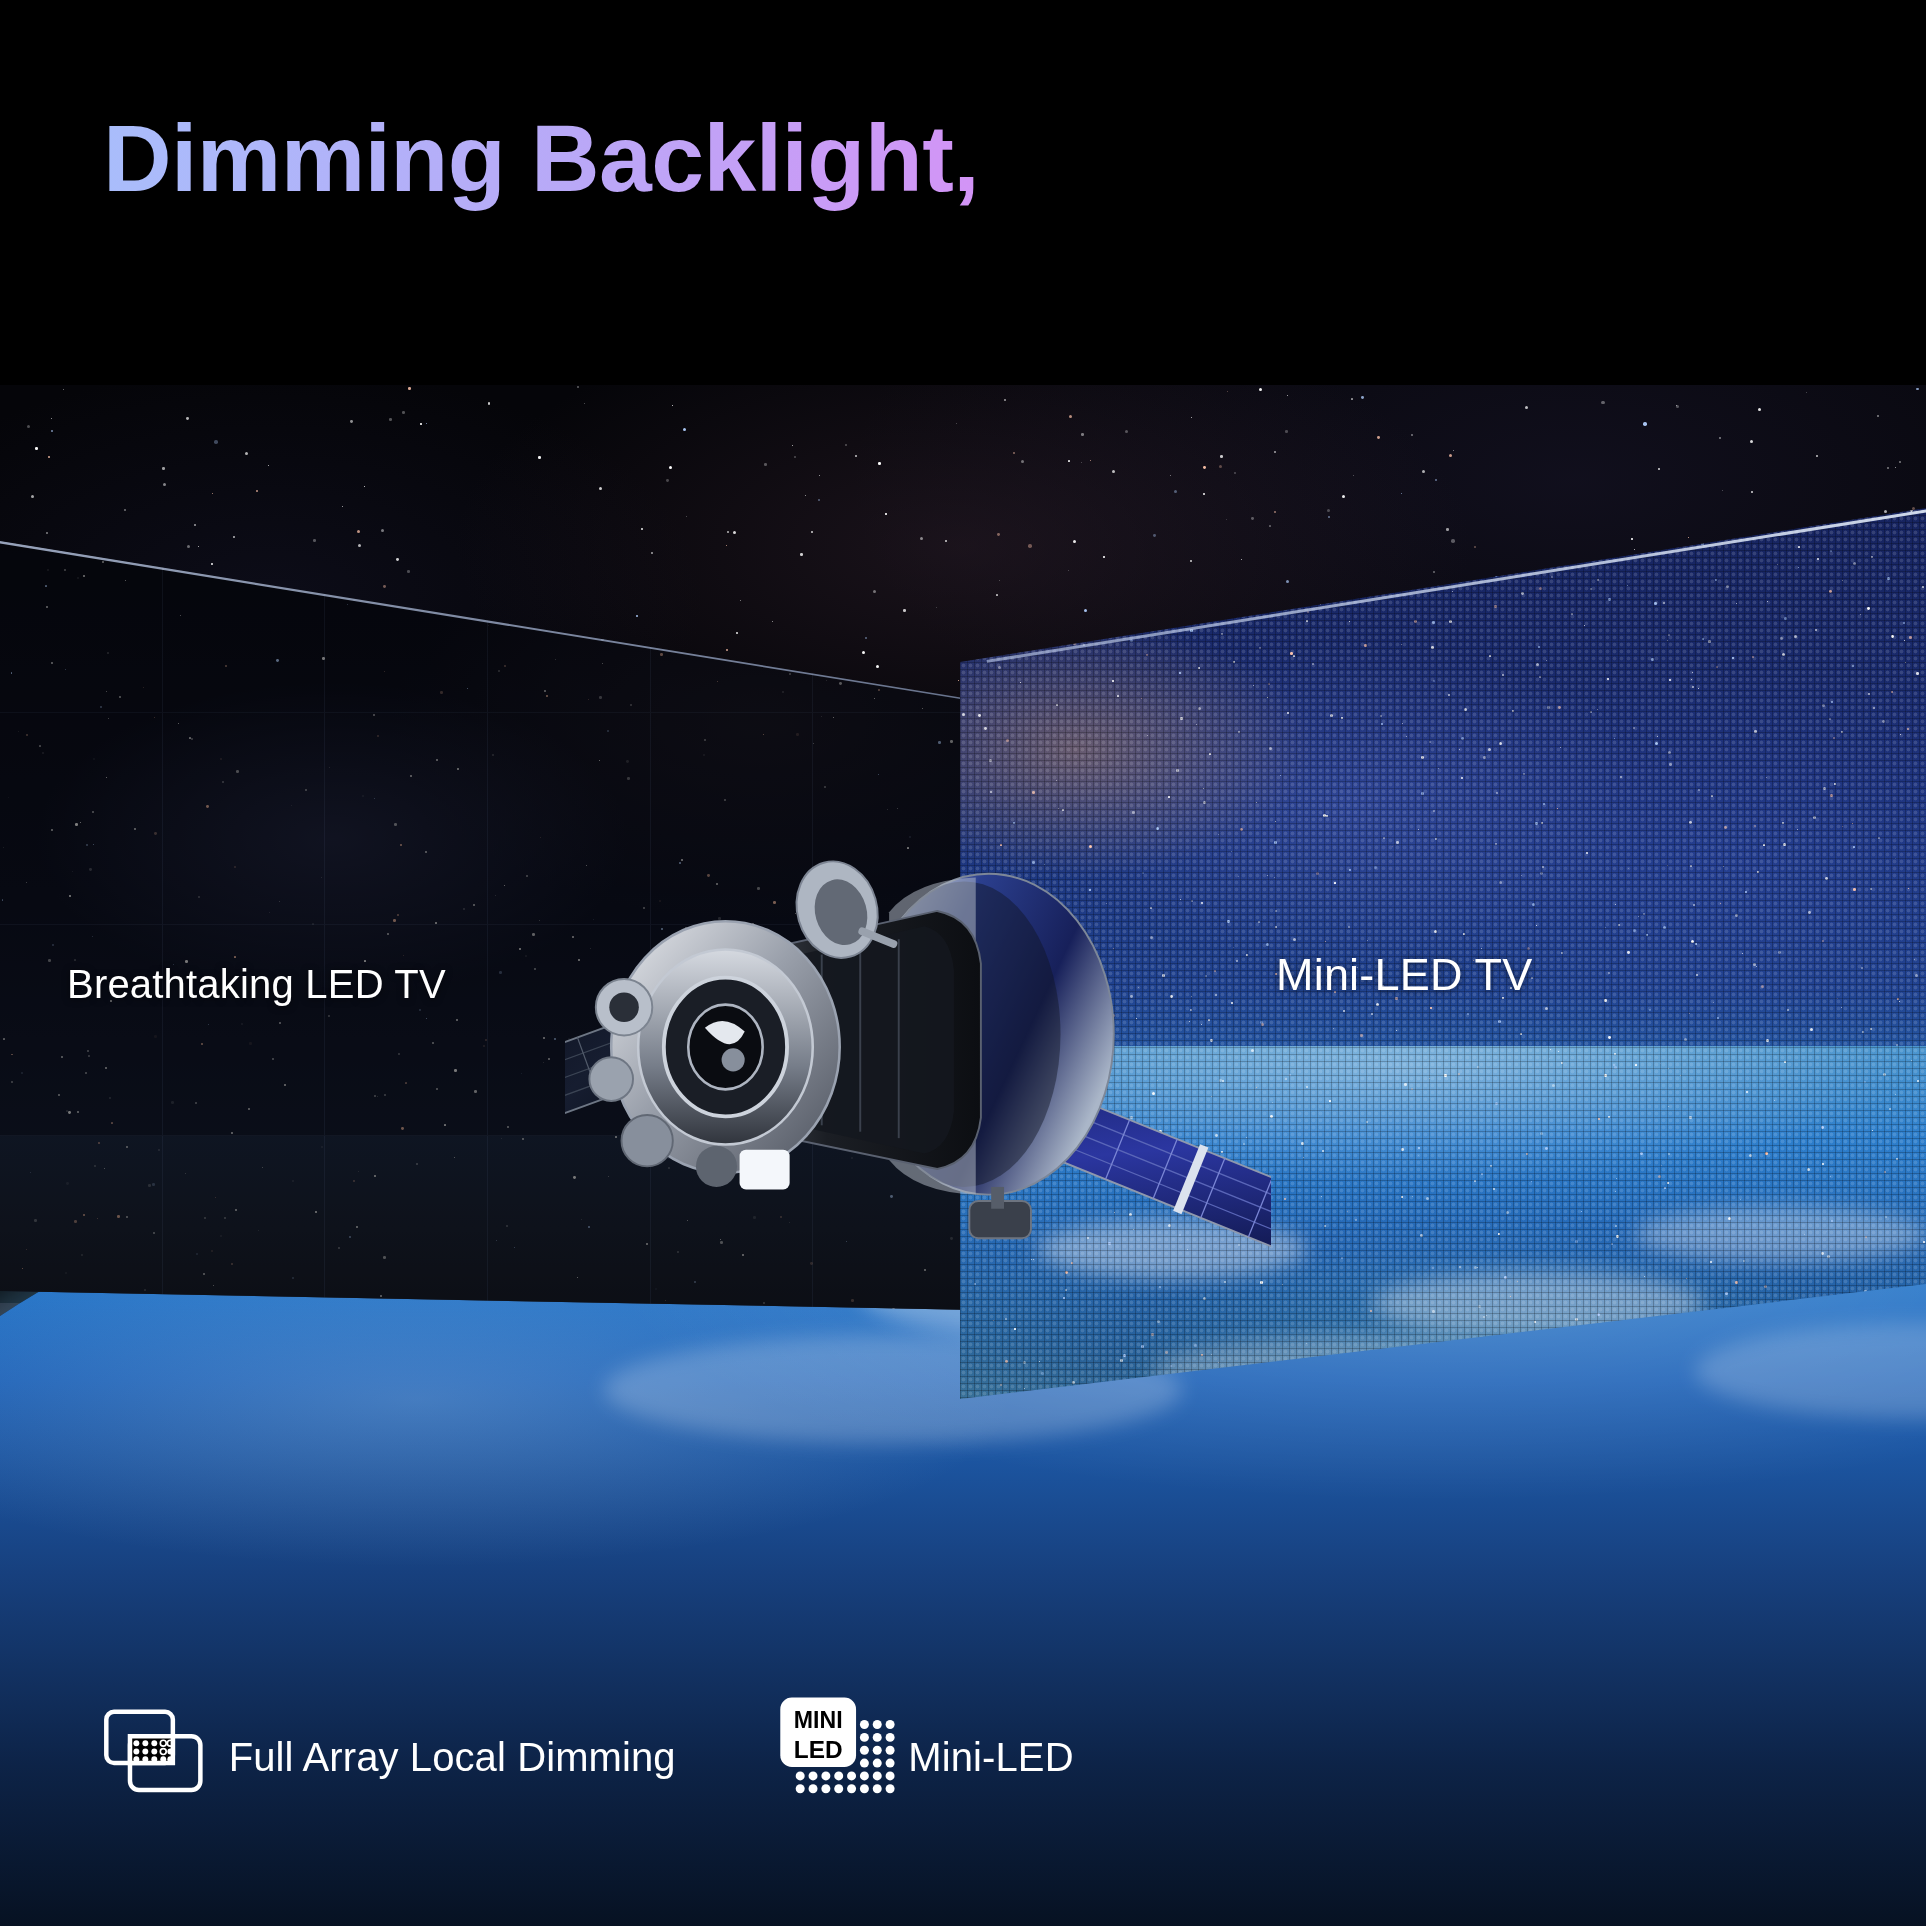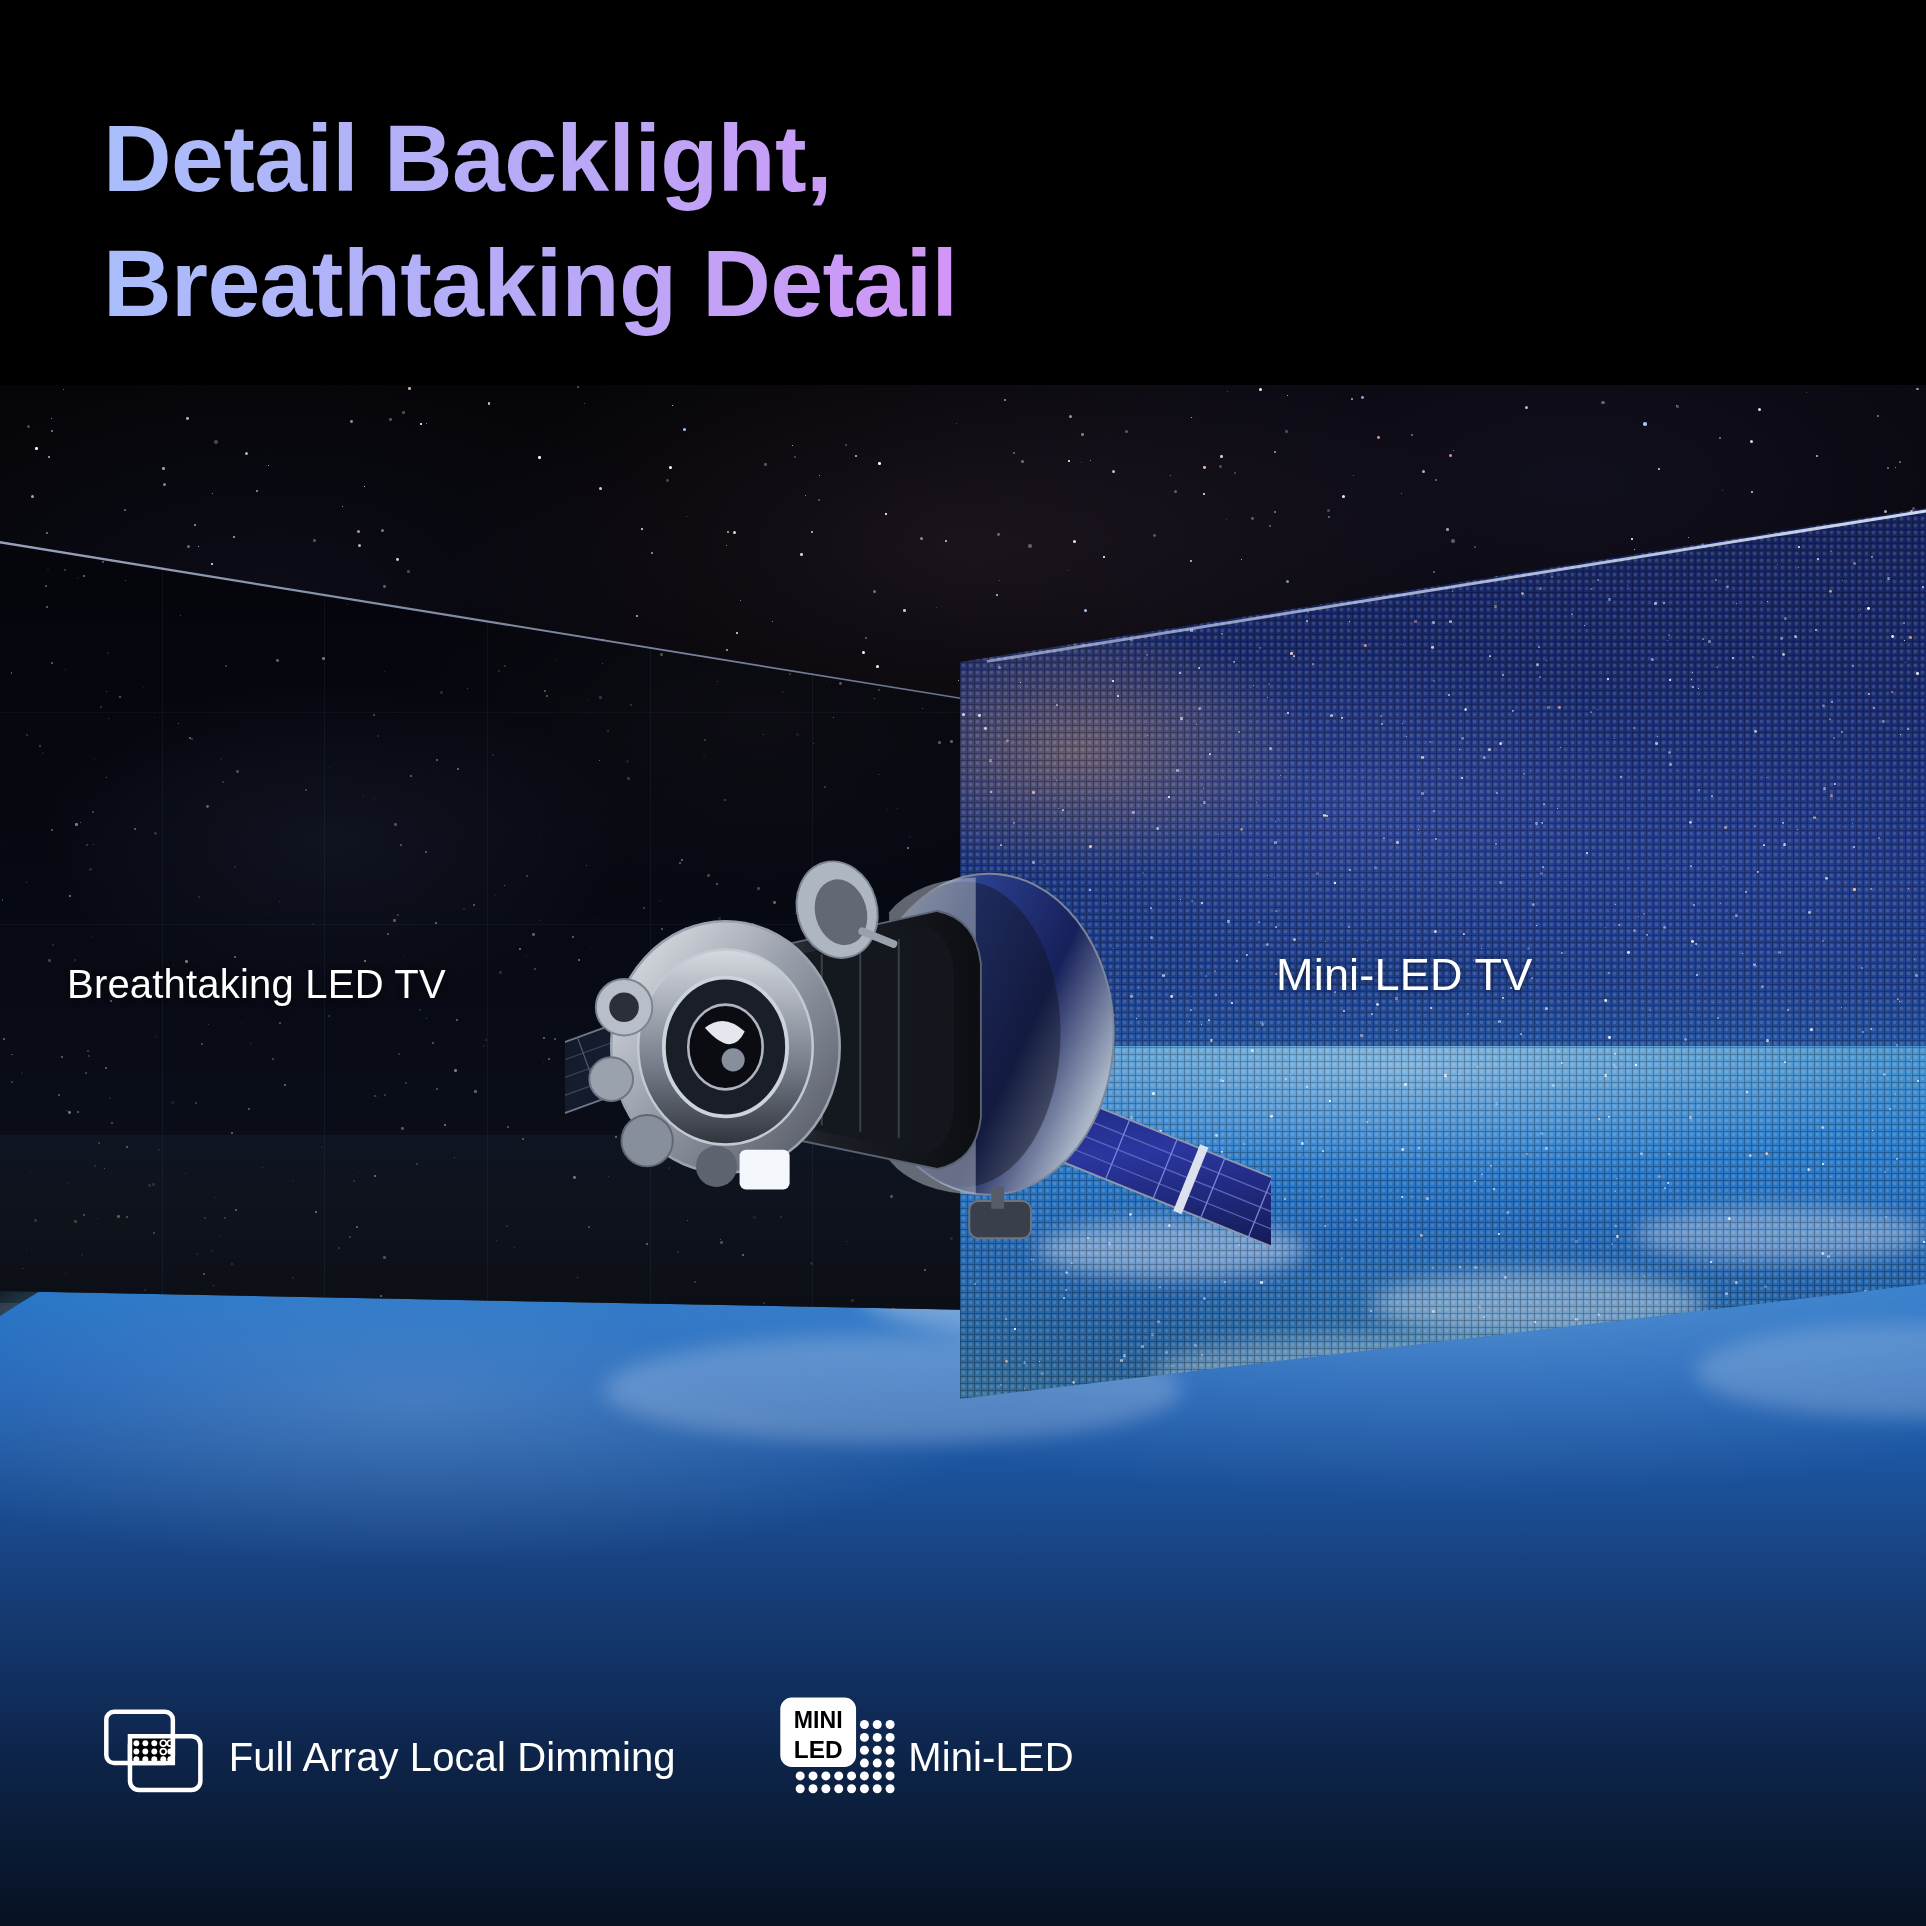--- a/index.html
+++ b/index.html
@@ -2432,22 +2432,21 @@
         <rect x="630" y="690" width="96" height="58" rx="14" fill="#3a404b" stroke="#6d7480" stroke-width="3"></rect>
         <rect x="664" y="668" width="20" height="34" fill="#565d69"></rect>
       </g>
     </svg>
   </div>
 
   <div class="label label-left">Breathtaking LED TV</div>
   <div class="label label-right">Mini-LED TV</div>
 
   <div class="headline">
-    <span class="line">Detail Backlight,</span>
-    <span class="line">Breathtaking Detail</span>
+    <span class="line">Dimming Backlight,</span>
   </div>
 
   <div class="features">
 
     <div class="feature">
       <span class="ficon">
         <svg width="109" height="96" viewBox="0 0 170 150" xmlns="http://www.w3.org/2000/svg">
 
           <rect x="5" y="6" width="104" height="80" rx="12" fill="none" stroke="#ffffff" stroke-width="7"></rect>
 

